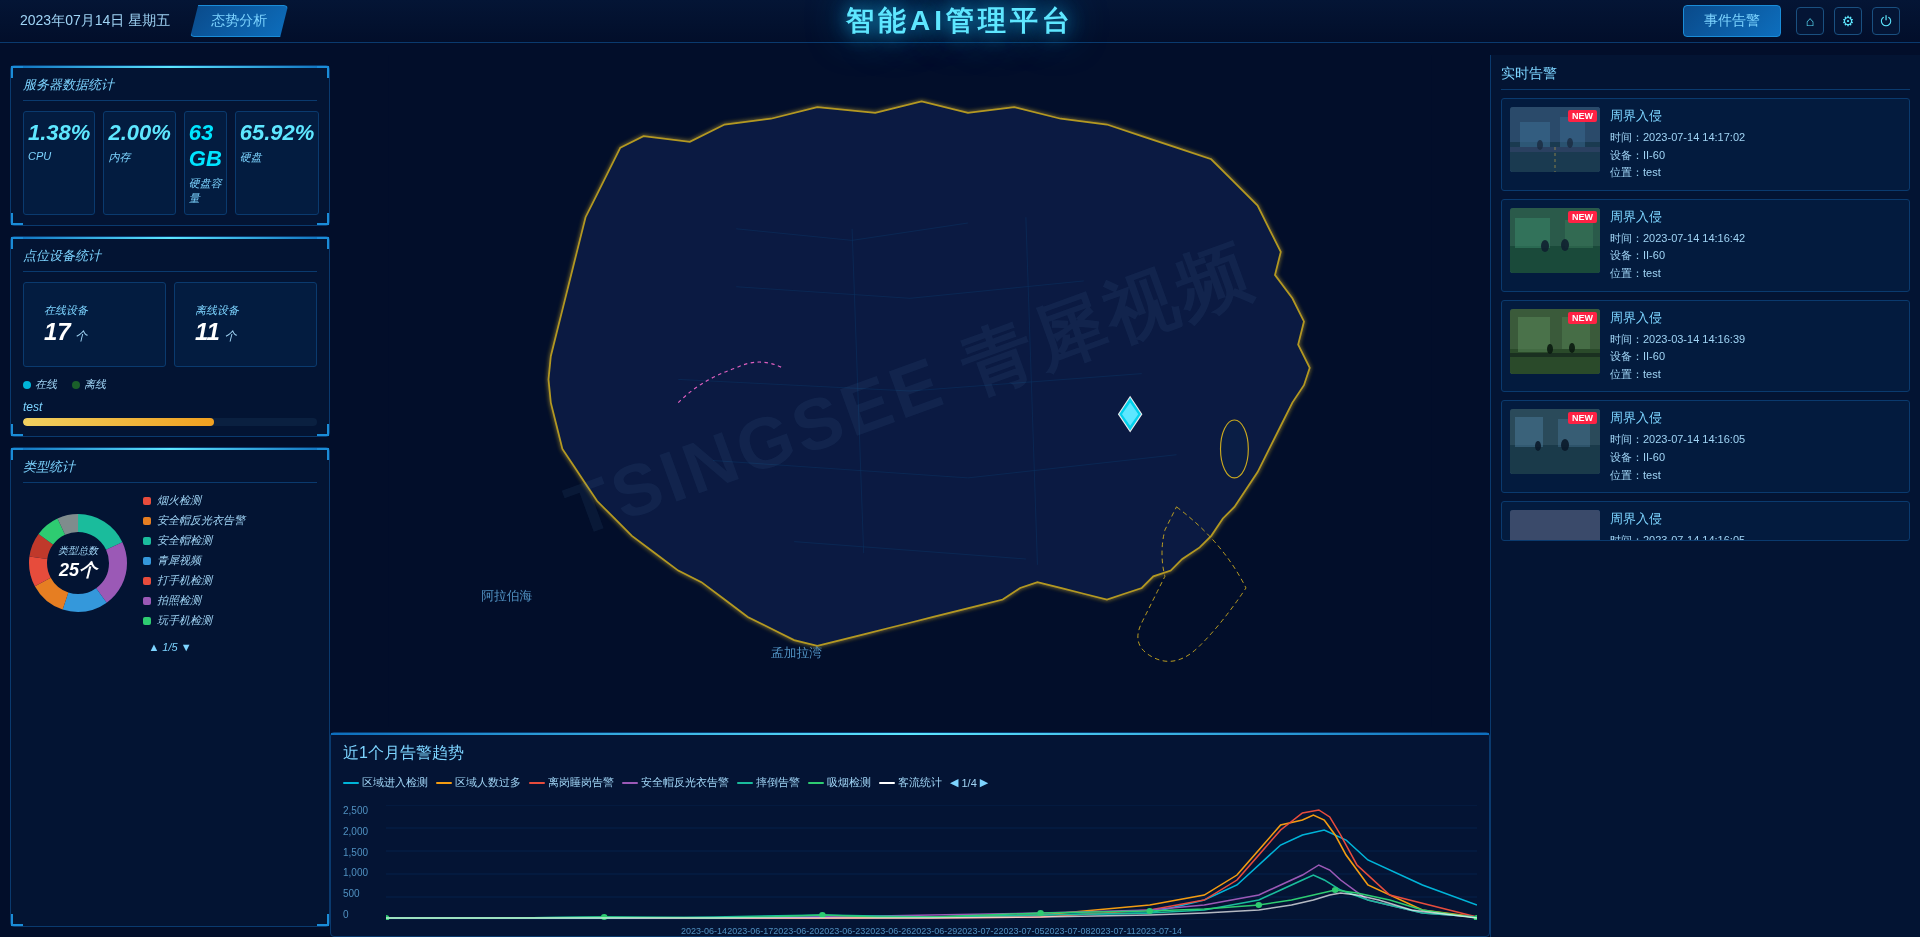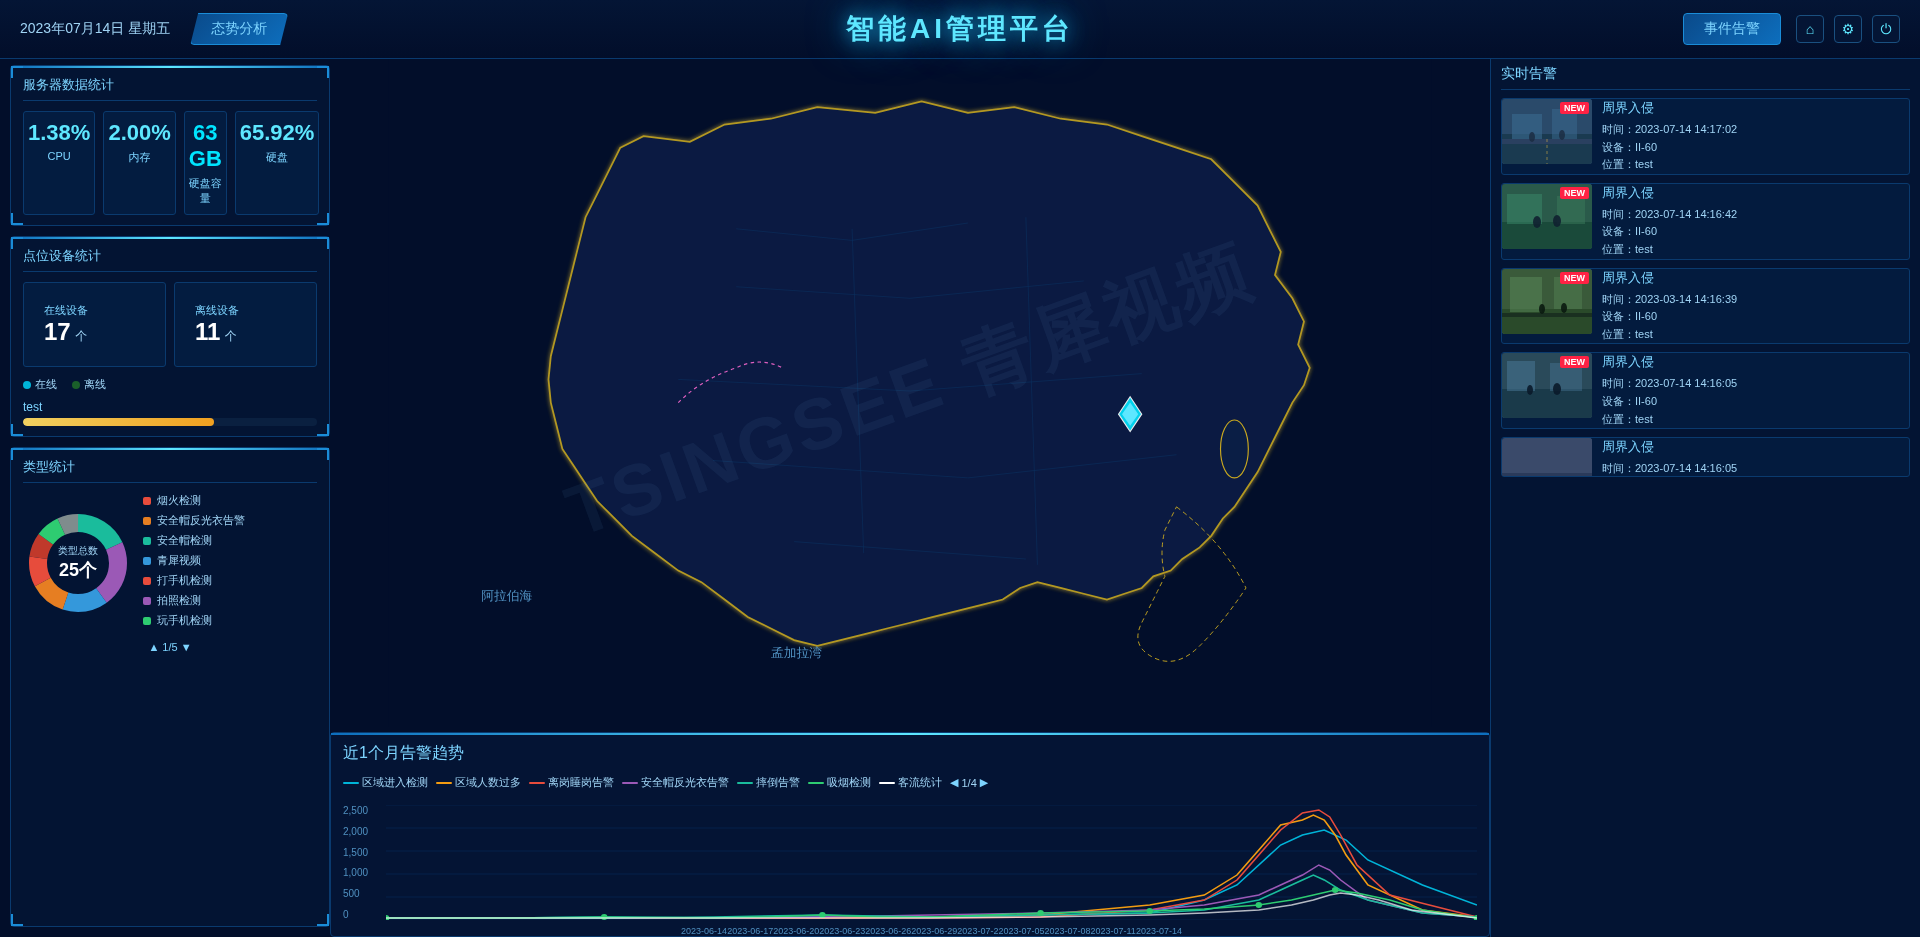--- a/index.html
+++ b/index.html
@@ -10,21 +10,21 @@
       width: 1920px;
       height: 937px;
       overflow: hidden;
       position: relative;
     }
 
     
     .header {
       position: absolute;
       top: 0; left: 0; right: 0;
-      height: 59px;
+      height: 43px;
       background: linear-gradient(180deg, #041535 0%, #020e2a 100%);
       border-bottom: 1px solid #0a3a6e;
       display: flex;
       align-items: center;
       justify-content: space-between;
       padding: 0 20px;
       z-index: 10;
     }
     .header-left { display: flex; align-items: center; gap: 20px; }
     .header-date { color: #a0d4f5; font-size: 14px; }
@@ -74,20 +74,21 @@
     .left-panel {
       position: absolute;
       top: 55px; left: 0;
       width: 340px;
       bottom: 0;
       padding: 10px;
       display: flex;
       flex-direction: column;
       gap: 10px;
       z-index: 5;
+      font-style: italic;
     }
 
     .panel-card {
       background: rgba(4, 21, 53, 0.85);
       border: 1px solid #0a3a6e;
       border-radius: 4px;
       padding: 10px 12px;
       position: relative;
     }
     .panel-card::before {
@@ -106,21 +107,21 @@
       border-bottom: 1px solid #0a3a6e;
     }
 
     
     .server-stats {
       display: flex;
       gap: 8px;
     }
     .stat-item {
       flex: 1;
-      text-align: center;
+      text-align: left;
       background: rgba(13, 110, 189, 0.1);
       border: 1px solid #0a3a6e;
       border-radius: 3px;
       padding: 8px 4px;
     }
     .stat-value {
       font-size: 22px;
       font-weight: bold;
       color: #ffffff;
     }
@@ -253,20 +254,21 @@
     .right-title {
       font-size: 14px;
       color: #7dd4ff;
       padding-bottom: 6px;
       border-bottom: 1px solid #0a3a6e;
     }
 
     .alert-item {
       display: flex;
       gap: 10px;
+      padding: 8px;
       background: rgba(13, 110, 189, 0.08);
       border: 1px solid #0a3a6e;
       border-radius: 3px;
     }
     .alert-thumb {
       width: 90px; height: 65px;
       background: #1a3a5a;
       border-radius: 3px;
       overflow: hidden;
       flex-shrink: 0;

